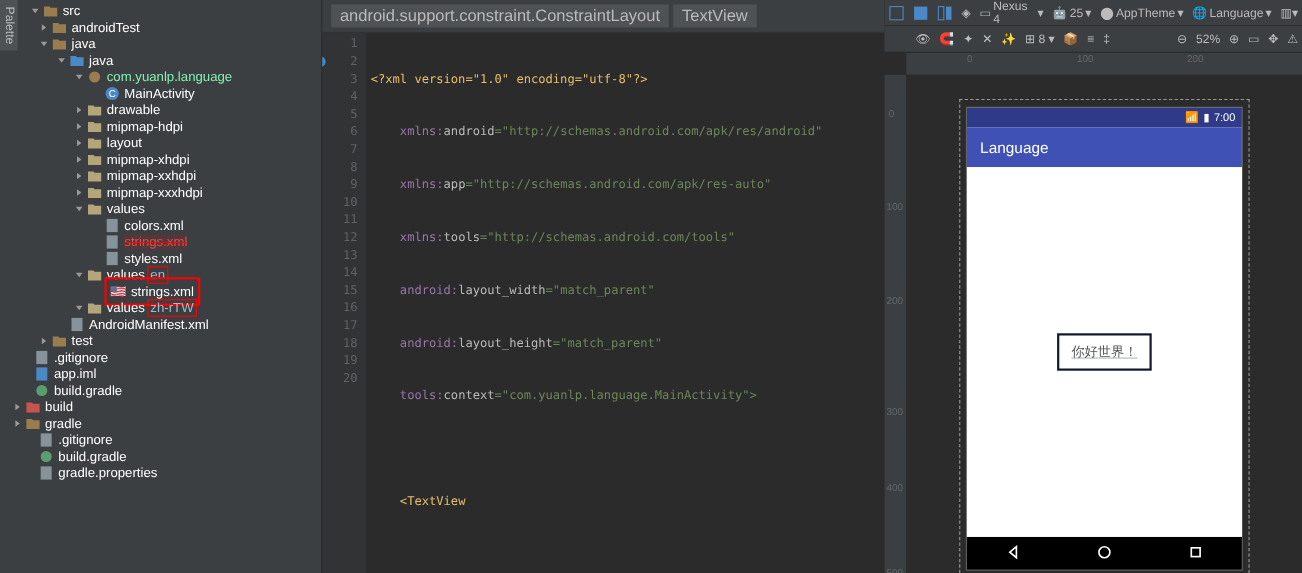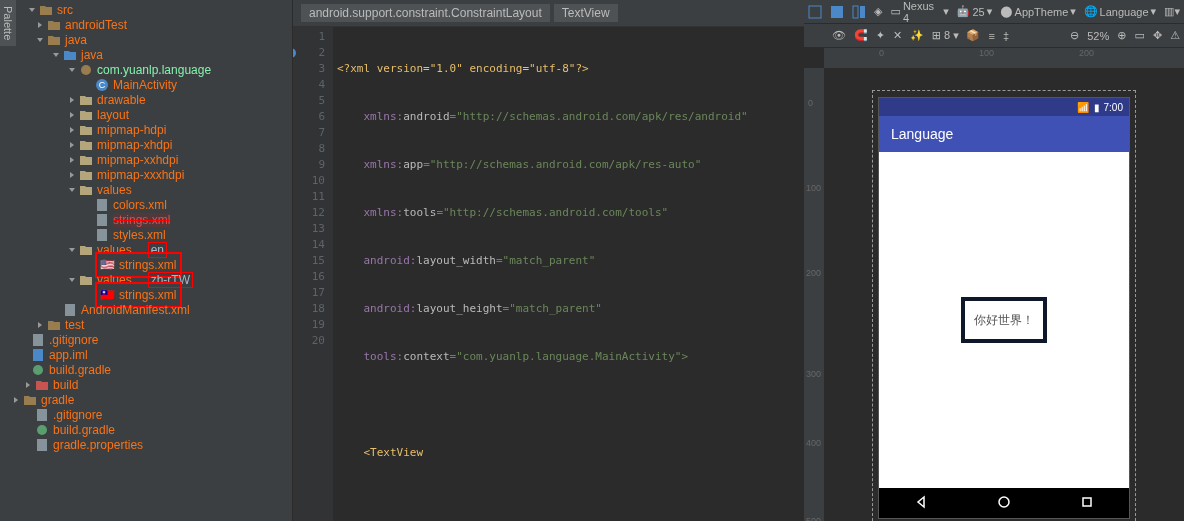--- a/index.html
+++ b/index.html
@@ -7,30 +7,30 @@
     
     
     .project-tree { width: 293px; background: #3c3f41; overflow-y: auto; padding-top: 2px; border-right: 1px solid #2b2b2b; }
     .tree-item { display: flex; align-items: center; height: 15px; padding: 0; cursor: pointer; white-space: nowrap; }
     .arrow { width: 10px; height: 10px; margin-left: 3px; margin-right: 2px; display: inline-flex; align-items: center; justify-content: center; }
     .arrow svg { width: 8px; height: 8px; }
     .icon { width: 14px; height: 14px; margin-right: 4px; display: inline-flex; align-items: center; justify-content: center; }
     .icon svg { width: 14px; height: 14px; }
     .folder-icon { fill: #9a7d4e; }
     .folder-icon-light { fill: #b5a57a; }
-    .tree-label { color: #f97316; font-size: 12px; }
+    .tree-label { color: #ffffff; font-size: 12px; }
     .tree-label.pkg { color: #86efac; }
     .strike { text-decoration: line-through; text-decoration-color: red; }
     .red-box { border: 2px solid red; padding: 4px 4px; }
-    .en-box, .zhrTW-box { border: 1px solid red; padding: 0 2px; margin-left: 16px; }
+    .en-box, .zhrTW-box { border: 1px solid red; padding: 0 2px; margin-left: 2px; }
     
     
     .editor { flex: 1; background: #2b2b2b; display: flex; flex-direction: column; position: relative; }
     .breadcrumb { display: flex; gap: 4px; padding: 4px 8px; background: #3c3f41; border-bottom: 1px solid #323232; }
-    .crumb { background: #4e5254; color: #bbb; padding: 2px 8px; font-size: 12px; }
+    .crumb { background: #4e5254; color: #bbb; padding: 2px 8px; font-size: 15px; }
     .editor-body { display: flex; flex: 1; overflow: hidden; }
     .gutter { width: 40px; background: #313335; text-align: right; padding-right: 8px; padding-top: 2px; color: #606366; font-family: Consolas, monospace; font-size: 11px; line-height: 16px; }
     .gutter-line { height: 16px; position: relative; }
     .gutter-mark { position: absolute; left: -8px; top: 2px; width: 12px; height: 12px; }
     .code { flex: 1; padding-top: 2px; font-family: Consolas, monospace; font-size: 11px; line-height: 16px; white-space: pre; color: #a9b7c6; }
     .tag { color: #e8bf6a; }
     .attr { color: #9876aa; }
     .ns { color: #bababa; text-align: right; }
     .str { color: #6a8759; }
     .code-line { height: 16px; padding-left: 4px; }
@@ -46,21 +46,21 @@
     .design-canvas { flex: 1; background: #2b2b2b; position: relative; overflow: hidden; }
     .ruler-h { height: 20px; background: #3c3f41; display: flex; position: relative; margin-left: 20px; }
     .ruler-v { width: 20px; background: #3c3f41; position: absolute; left: 0; top: 20px; bottom: 0; }
     .ruler-tick { position: absolute; color: #666; font-size: 9px; }
     .canvas-inner { position: absolute; left: 20px; top: 20px; right: 0; bottom: 0; background: #2b2b2b; }
     .device { position: absolute; left: 55px; top: 30px; width: 250px; height: 420px; background: #fff; box-shadow: 0 0 0 1px #555; display: flex; flex-direction: column; }
     .device-outline { position: absolute; left: 48px; top: 22px; width: 264px; height: 436px; border: 1px dashed #999; }
     .status-bar { height: 18px; background: #2f3b88; display: flex; justify-content: flex-end; align-items: center; padding-right: 6px; color: #fff; font-size: 10px; gap: 4px; }
     .app-bar { height: 36px; background: #3f51b5; color: #fff; display: flex; align-items: center; padding-left: 12px; font-size: 14px; font-weight: 500; }
     .device-body { flex: 1; background: #fff; position: relative; }
-    .hello-box { position: absolute; left: 50%; top: 50%; transform: translate(-50%, -50%); border: 4px solid #0f172a; width: 86px; height: 46px; display:flex; align-items:center; justify-content:center; }
+    .hello-box { position: absolute; left: 50%; top: 50%; transform: translate(-50%, -50%); border: 2px solid #0f172a; width: 86px; height: 34px; display:flex; align-items:center; justify-content:center;text-decoration:underline; }
     .nav-bar { height: 30px; background: #000; display: flex; justify-content: space-around; align-items: center; }
     .nav-btn svg { width: 14px; height: 14px; fill: none; stroke: #fff; stroke-width: 1.5; }
     
     .indent1 { padding-left: 16px; }
     .indent2 { padding-left: 32px; }
     .indent3 { padding-left: 48px; }
     .indent4 { padding-left: 64px; }
     .indent5 { padding-left: 80px; }
     .indent0a { padding-left: 24px; }
   </style>
@@ -160,34 +160,34 @@
       <span class="arrow">
         <svg viewBox="0 0 8 8">
           <path d="M2 1 L6 4 L2 7 Z" fill="#999"></path>
         </svg>
       </span>
       <span class="icon">
         <svg viewBox="0 0 14 14">
           <path class="folder-icon-light" d="M1 3h5l1 1h6v8H1z"></path>
         </svg>
       </span>
+      <span class="tree-label">mipmap-hdpi</span>
+    </div>
+  <div class="tree-item indent4">
+      <span class="arrow">
+        <svg viewBox="0 0 8 8">
+          <path d="M2 1 L6 4 L2 7 Z" fill="#999"></path>
+        </svg>
+      </span>
+      <span class="icon">
+        <svg viewBox="0 0 14 14">
+          <path class="folder-icon-light" d="M1 3h5l1 1h6v8H1z"></path>
+        </svg>
+      </span>
       <span class="tree-label">layout</span>
-    </div>
-  <div class="tree-item indent4">
-      <span class="arrow">
-        <svg viewBox="0 0 8 8">
-          <path d="M2 1 L6 4 L2 7 Z" fill="#999"></path>
-        </svg>
-      </span>
-      <span class="icon">
-        <svg viewBox="0 0 14 14">
-          <path class="folder-icon-light" d="M1 3h5l1 1h6v8H1z"></path>
-        </svg>
-      </span>
-      <span class="tree-label">mipmap-hdpi</span>
     </div>
   <div class="tree-item indent4">
       <span class="arrow">
         <svg viewBox="0 0 8 8">
           <path d="M2 1 L6 4 L2 7 Z" fill="#999"></path>
         </svg>
       </span>
       <span class="icon">
         <svg viewBox="0 0 14 14">
           <path class="folder-icon-light" d="M1 3h5l1 1h6v8H1z"></path>
@@ -286,24 +286,20 @@
         </svg>
       </span>
       <span class="icon">
         <svg viewBox="0 0 14 14">
           <path class="folder-icon-light" d="M1 3h5l1 1h6v8H1z"></path>
         </svg>
       </span>
       <span class="tree-label">values</span>
       <span class="zhrTW-box">zh-rTW</span>
     </div>
-  <div class="tree-item indent5">
-      <span class="arrow"></span>
-      <span class="red-box"><span class="icon">🇹🇼</span><span class="tree-label">strings.xml</span></span>
-    </div>
   <div class="tree-item indent3">
       <span class="arrow"></span>
       <span class="icon">
         <svg viewBox="0 0 14 14">
           <rect x="2" y="1" width="10" height="12" fill="#87939a"></rect>
         </svg>
       </span>
       <span class="tree-label">AndroidManifest.xml</span>
     </div>
   <div class="tree-item indent2">
@@ -339,21 +335,21 @@
     </div>
   <div class="tree-item indent1">
       <span class="arrow"></span>
       <span class="icon">
         <svg viewBox="0 0 14 14">
           <circle cx="7" cy="7" r="5" fill="#5a9e6f"></circle>
         </svg>
       </span>
       <span class="tree-label">build.gradle</span>
     </div>
-  <div class="tree-item" style="padding-left:20px">
+  <div class="tree-item" style="padding-left:8px">
       <span class="arrow">
         <svg viewBox="0 0 8 8">
           <path d="M2 1 L6 4 L2 7 Z" fill="#999"></path>
         </svg>
       </span>
       <span class="icon">
         <svg viewBox="0 0 14 14">
           <path d="M1 3h5l1 1h6v8H1z" fill="#c75450"></path>
         </svg>
       </span>

